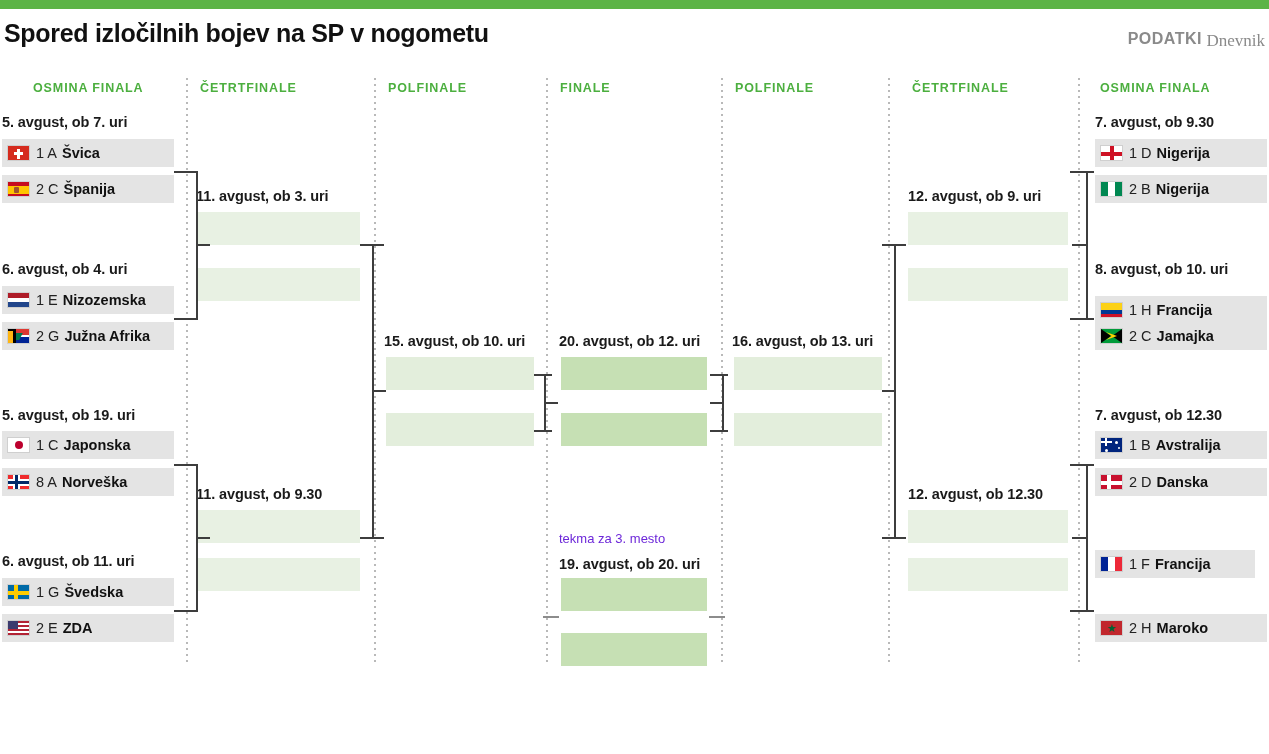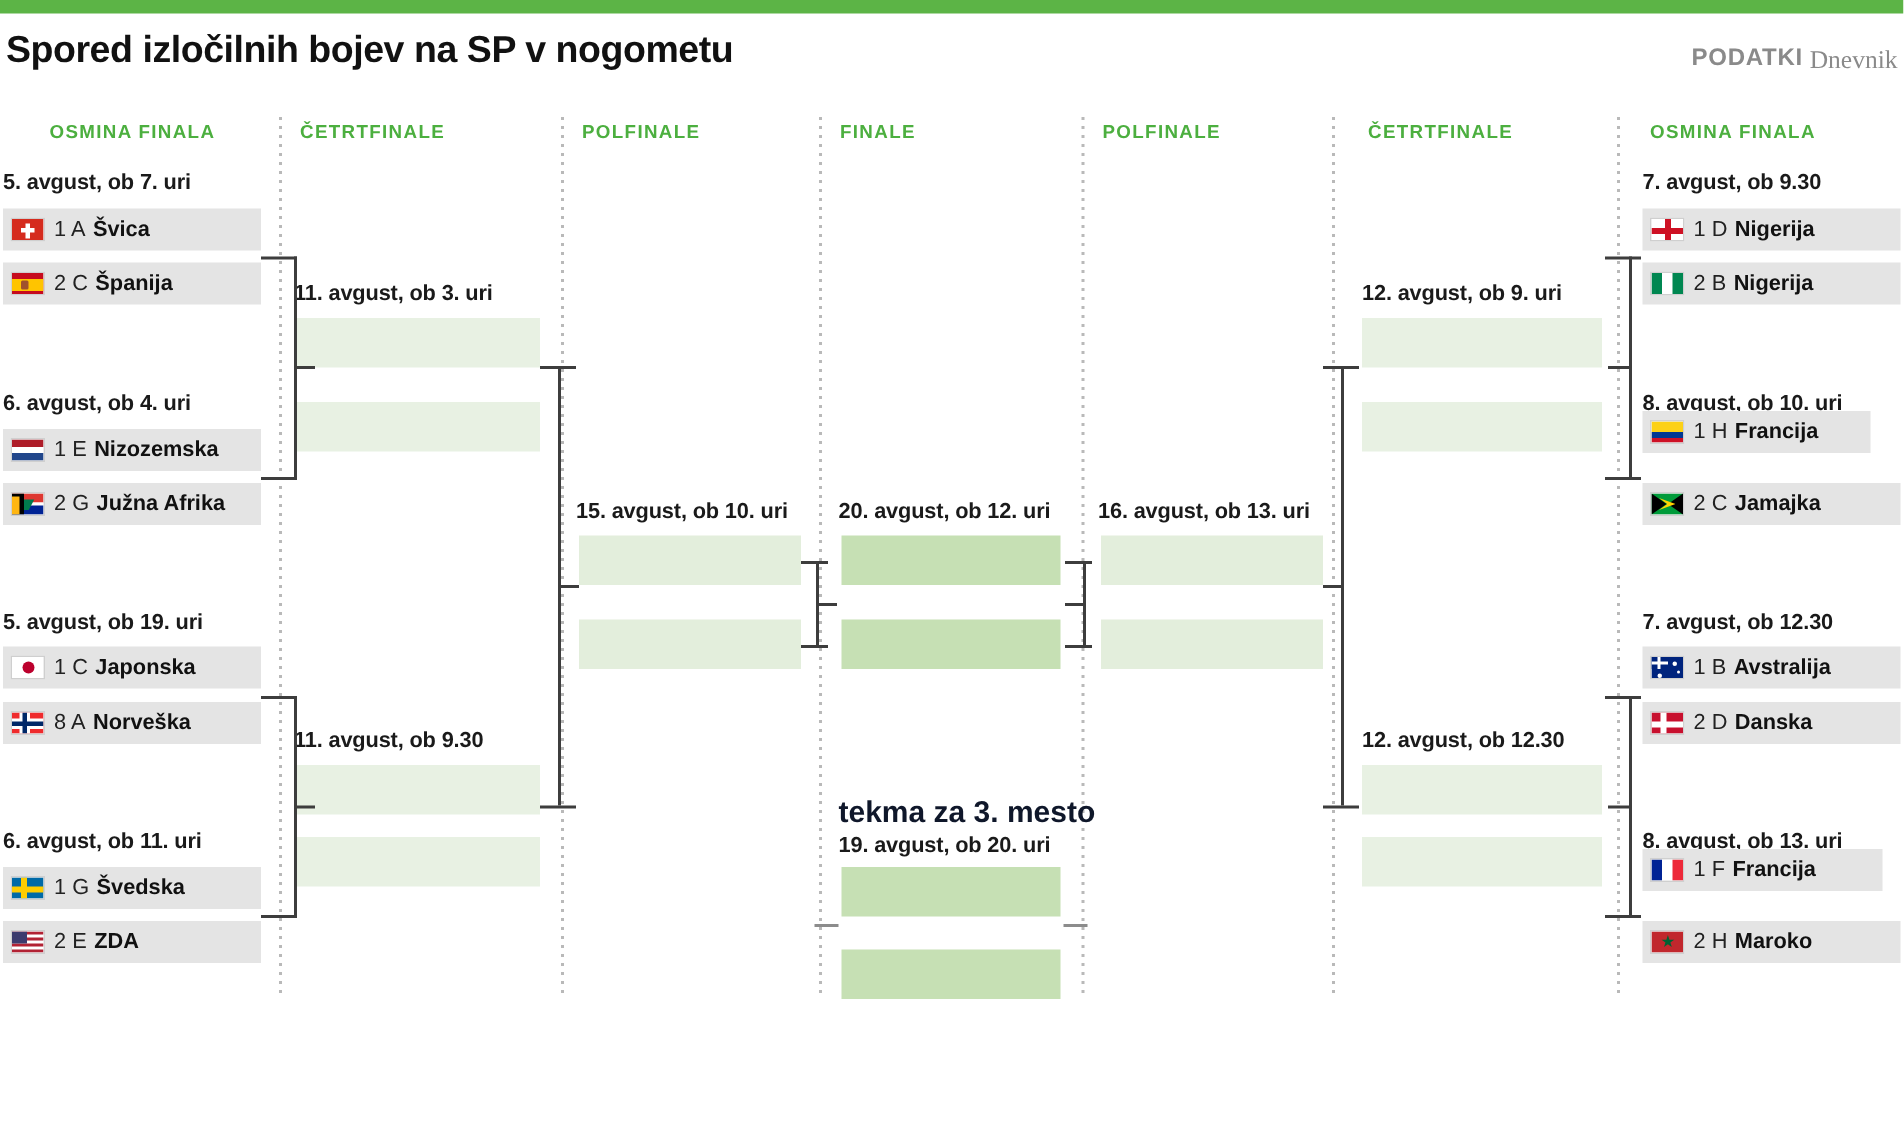--- a/index.html
+++ b/index.html
@@ -24,21 +24,21 @@
            letter-spacing:.9px;color:#4caf3f;white-space:nowrap;}
 
   
   .guide{position:absolute;top:78px;width:2px;height:586px;
          background-image:linear-gradient(to bottom,#b9b9b9 0 2px,transparent 2px 6px);
          background-size:2px 6px;}
 
   
   .date{position:absolute;font-size:14.5px;font-weight:bold;color:#1a1a1a;
         white-space:nowrap;letter-spacing:-0.1px;}
-  .thirdlabel{position:absolute;font-size:20px;font-weight:bold;color:#0f172a;
+  .thirdlabel{position:absolute;font-size:13px;font-weight:normal;color:#6d28d9;
               white-space:nowrap;}
 
   
   .team{position:absolute;height:28px;background:#e4e4e4;display:flex;
         align-items:center;box-sizing:border-box;}
   .team .flag{width:23px;height:16px;flex:0 0 23px;margin-left:5px;
               position:relative;overflow:hidden;border:1px solid #cfcfcf;
               box-sizing:border-box;background:#fff;}
   .team .seed{font-size:14.5px;margin-left:6px;color:#222;font-weight:400;}
   .team .tname{font-size:14.5px;margin-left:5px;color:#111;font-weight:bold;}
@@ -186,21 +186,21 @@
   <span class="flag">
     <span class="fs" style="inset:0;background:#fff"></span>
     <span class="fs" style="left:0;top:0;width:33.3%;height:100%;background:#008751"></span>
     <span class="fs" style="left:66.7%;top:0;width:33.3%;height:100%;background:#008751"></span>
   </span>
   <span class="seed">2 B</span>
   <span class="tname">Nigerija</span>
 </div>
 
 <div class="date" style="left:1095px;top:261px">8. avgust, ob 10. uri</div>
-<div class="team" style="left:1095px;top:274px;width:152px">
+<div class="team" style="left:1095px;top:296px;width:172px">
   <span class="flag">
     <span class="fs" style="left:0;top:0;width:100%;height:50%;background:#fcd116"></span>
     <span class="fs" style="left:0;top:50%;width:100%;height:25%;background:#003893"></span>
     <span class="fs" style="left:0;top:75%;width:100%;height:25%;background:#ce1126"></span>
   </span>
   <span class="seed">1 H</span>
   <span class="tname">Francija</span>
 </div>
 <div class="team" style="left:1095px;top:322px;width:172px">
   <span class="flag">
@@ -231,21 +231,21 @@
   <span class="flag">
     <span class="fs" style="inset:0;background:#c8102e"></span>
     <span class="fs" style="left:6px;top:0;width:4px;height:100%;background:#fff"></span>
     <span class="fs" style="left:0;top:6px;width:100%;height:4px;background:#fff"></span>
   </span>
   <span class="seed">2 D</span>
   <span class="tname">Danska</span>
 </div>
 
 <div class="date" style="left:1095px;top:553px">8. avgust, ob 13. uri</div>
-<div class="team" style="left:1095px;top:566px;width:160px">
+<div class="team" style="left:1095px;top:550px;width:160px">
   <span class="flag">
     <span class="fs" style="left:0;top:0;width:33.3%;height:100%;background:#002395"></span>
     <span class="fs" style="left:33.3%;top:0;width:33.4%;height:100%;background:#fff"></span>
     <span class="fs" style="left:66.7%;top:0;width:33.3%;height:100%;background:#ed2939"></span>
   </span>
   <span class="seed">1 F</span>
   <span class="tname">Francija</span>
 </div>
 <div class="team" style="left:1095px;top:614px;width:172px">
   <span class="flag">

